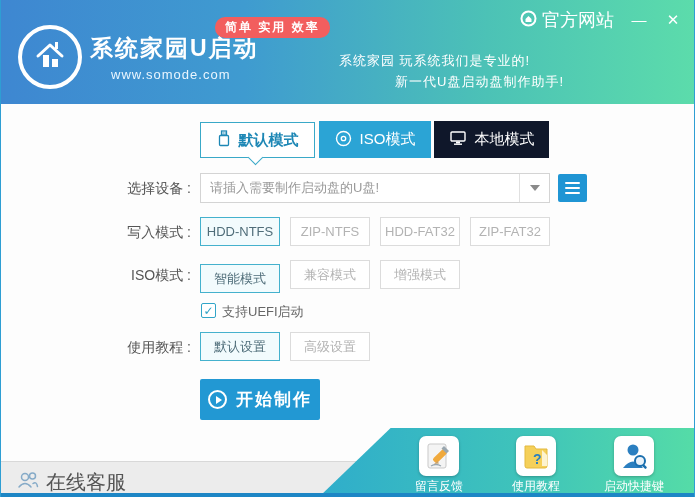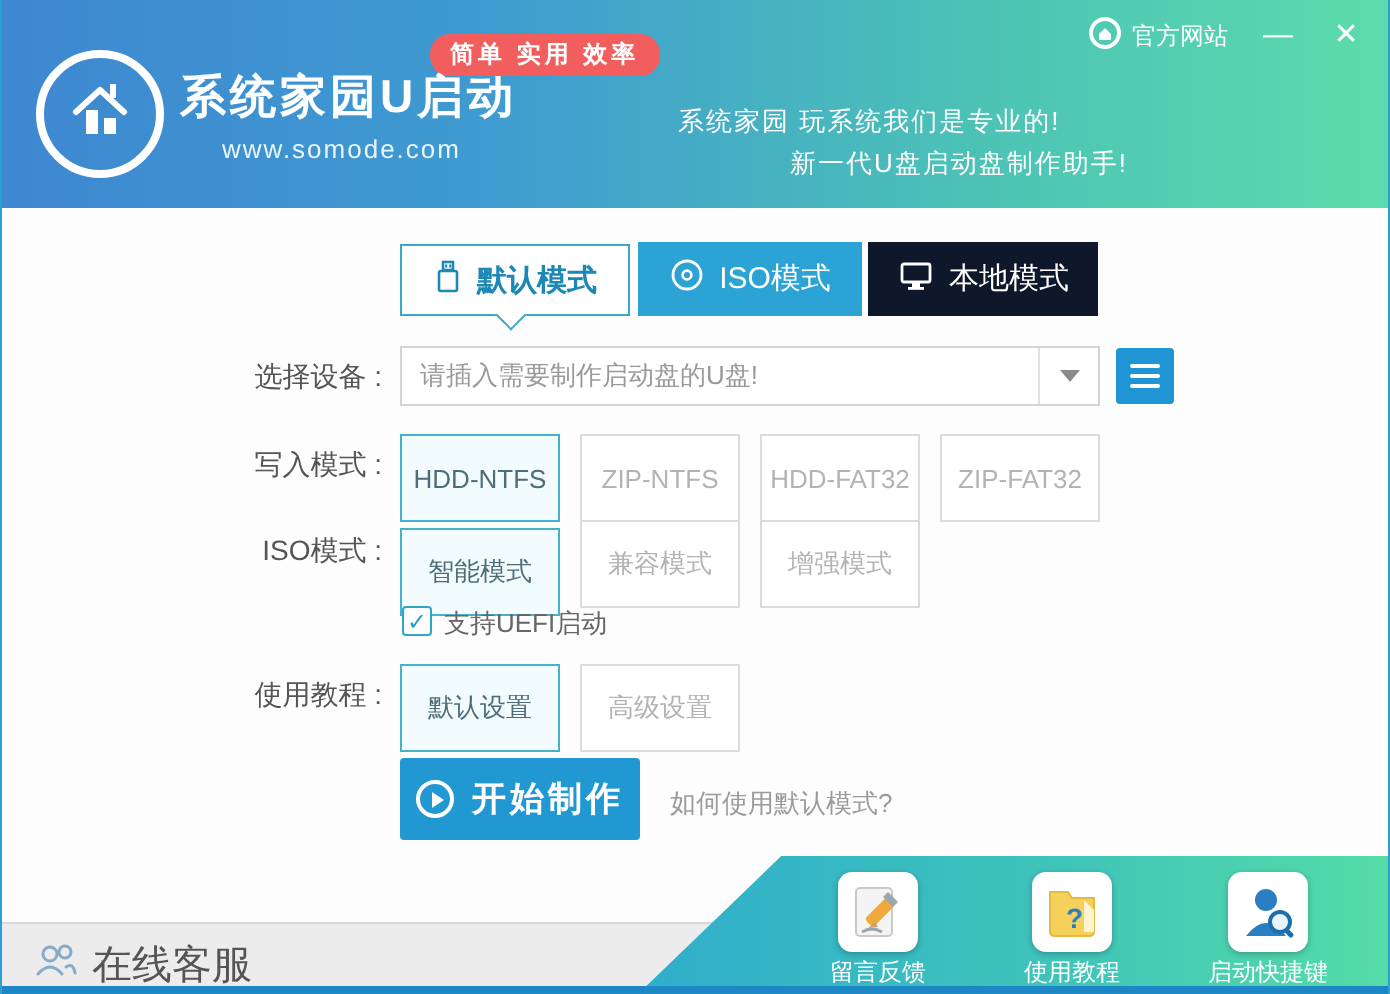--- a/index.html
+++ b/index.html
@@ -12,21 +12,21 @@
             background:linear-gradient(90deg,#3e87d1 0%,#3f9bd0 35%,#4cc2b6 70%,#5cdcab 100%); }
   .logo-circle { position:absolute; left:17px; top:25px; width:64px; height:64px; border:4px solid #fff;
                  border-radius:50%; display:flex; align-items:center; justify-content:center; }
   .app-title { position:absolute; left:89px; top:33px; color:#fff; font-size:23px; font-weight:bold; letter-spacing:2px; }
   .website  { position:absolute; left:110px; top:67px; color:#eaf6ff; font-size:13px; letter-spacing:1px; }
   .badge { position:absolute; left:214px; top:17px; background:#f25e5e; color:#fff; font-size:12px; font-weight:bold;
            padding:2px 10px; border-radius:10px; letter-spacing:2px; }
   .tagline1 { position:absolute; left:338px; top:52px; color:#fff; font-size:13px; letter-spacing:1px; }
   .tagline2 { position:absolute; left:394px; top:73px; color:#fff; font-size:13px; letter-spacing:1px; }
   .titlebar { position:absolute; right:14px; top:8px; display:flex; align-items:center; gap:16px; color:#fff; }
-  .official { display:flex; align-items:center; gap:5px; font-size:12px; cursor:pointer; }
+  .official { display:flex; align-items:flex-end; gap:5px; font-size:18px; cursor:pointer; }
   .win-btn { font-size:15px; line-height:18px; cursor:pointer; width:18px; text-align:center; }
 
   
   .tab { position:absolute; display:flex; align-items:center; justify-content:center; gap:8px;
          font-size:15px; cursor:pointer; }
   .tab-active { left:199px; top:122px; width:115px; height:36px; background:#fff;
                 border:1px solid #3aa9c8; color:#1d87b5; font-weight:bold; z-index:1; }
   .tab-iso   { left:318px; top:121px; width:112px; height:37px; background:#2ba4d5; color:#fff; }
   .tab-local { left:433px; top:121px; width:115px; height:37px; background:#0f172a; color:#fff; }
   .tab-caret { position:absolute; left:249px; top:152px; width:11px; height:11px; background:#fff;
@@ -39,21 +39,21 @@
   .dropdown-text { flex:1; padding-left:9px; font-size:13px; color:#9a9a9a; }
   .dropdown-arrow-zone { width:30px; height:100%; border-left:1px solid #e0e0e0; display:flex;
                          align-items:center; justify-content:center; }
   .caret-down { width:0; height:0; border-left:5px solid transparent; border-right:5px solid transparent;
                 border-top:6px solid #8a8a8a; }
   .menu-btn { position:absolute; left:557px; top:174px; width:29px; height:28px; background:#1f95d4;
               border-radius:2px; display:flex; flex-direction:column; align-items:center; justify-content:center;
               gap:3px; cursor:pointer; }
   .menu-btn i { display:block; width:15px; height:2px; background:#fff; border-radius:1px; }
 
-  .opt-btn { position:absolute; width:80px; height:44px; background:#fff; border:1px solid #dcdcdc;
+  .opt-btn { position:absolute; width:80px; height:29px; background:#fff; border:1px solid #dcdcdc;
              color:#b3b3b3; font-size:13px; display:flex; align-items:center; justify-content:center; cursor:pointer; }
   .opt-selected { border:1px solid #44b1cd; background:#f2fbfd; color:#4f6d79; }
 
   .checkbox { position:absolute; left:200px; top:303px; width:15px; height:15px; background:#fff;
               border:1px solid #31a5c8; border-radius:2px; display:flex; align-items:center; justify-content:center;
               font-size:12px; color:#2aa0c4; font-weight:bold; cursor:pointer; }
   .checkbox-label { position:absolute; left:221px; top:303px; font-size:13px; color:#666; }
 
   .start-btn { position:absolute; left:199px; top:379px; width:120px; height:41px; background:#2298d3;
                color:#fff; font-size:17px; font-weight:bold; letter-spacing:2px; display:flex; align-items:center;
@@ -182,21 +182,20 @@
   <div class="row-label" style="left:40px; top:339px; width:150px;">使用教程 :</div>
   <div class="opt-btn opt-selected" style="left:199px; top:332px;">默认设置</div>
   <div class="opt-btn" style="left:289px; top:332px;">高级设置</div>
 
   <div class="start-btn">
     <span class="play-icon">
         <i></i>
       </span>
     <span>开始制作</span>
   </div>
-  <div class="help-text">如何使用默认模式?</div>
 
   <div class="statusbar">
     <div class="service">
       <span>
         <svg width="24" height="18" viewBox="0 0 24 18">
           <circle cx="9" cy="6" r="3.5" fill="none" stroke="#86abc8" stroke-width="1.5"></circle>
           <path d="M3 16 q6 -7 12 0" fill="none" stroke="#86abc8" stroke-width="1.5" stroke-linecap="round"></path>
           <circle cx="16.5" cy="5" r="3" fill="none" stroke="#86abc8" stroke-width="1.5"></circle>
           <path d="M17 12.5 q3.5 -2.5 4.5 3" fill="none" stroke="#86abc8" stroke-width="1.5" stroke-linecap="round"></path>
         </svg>

